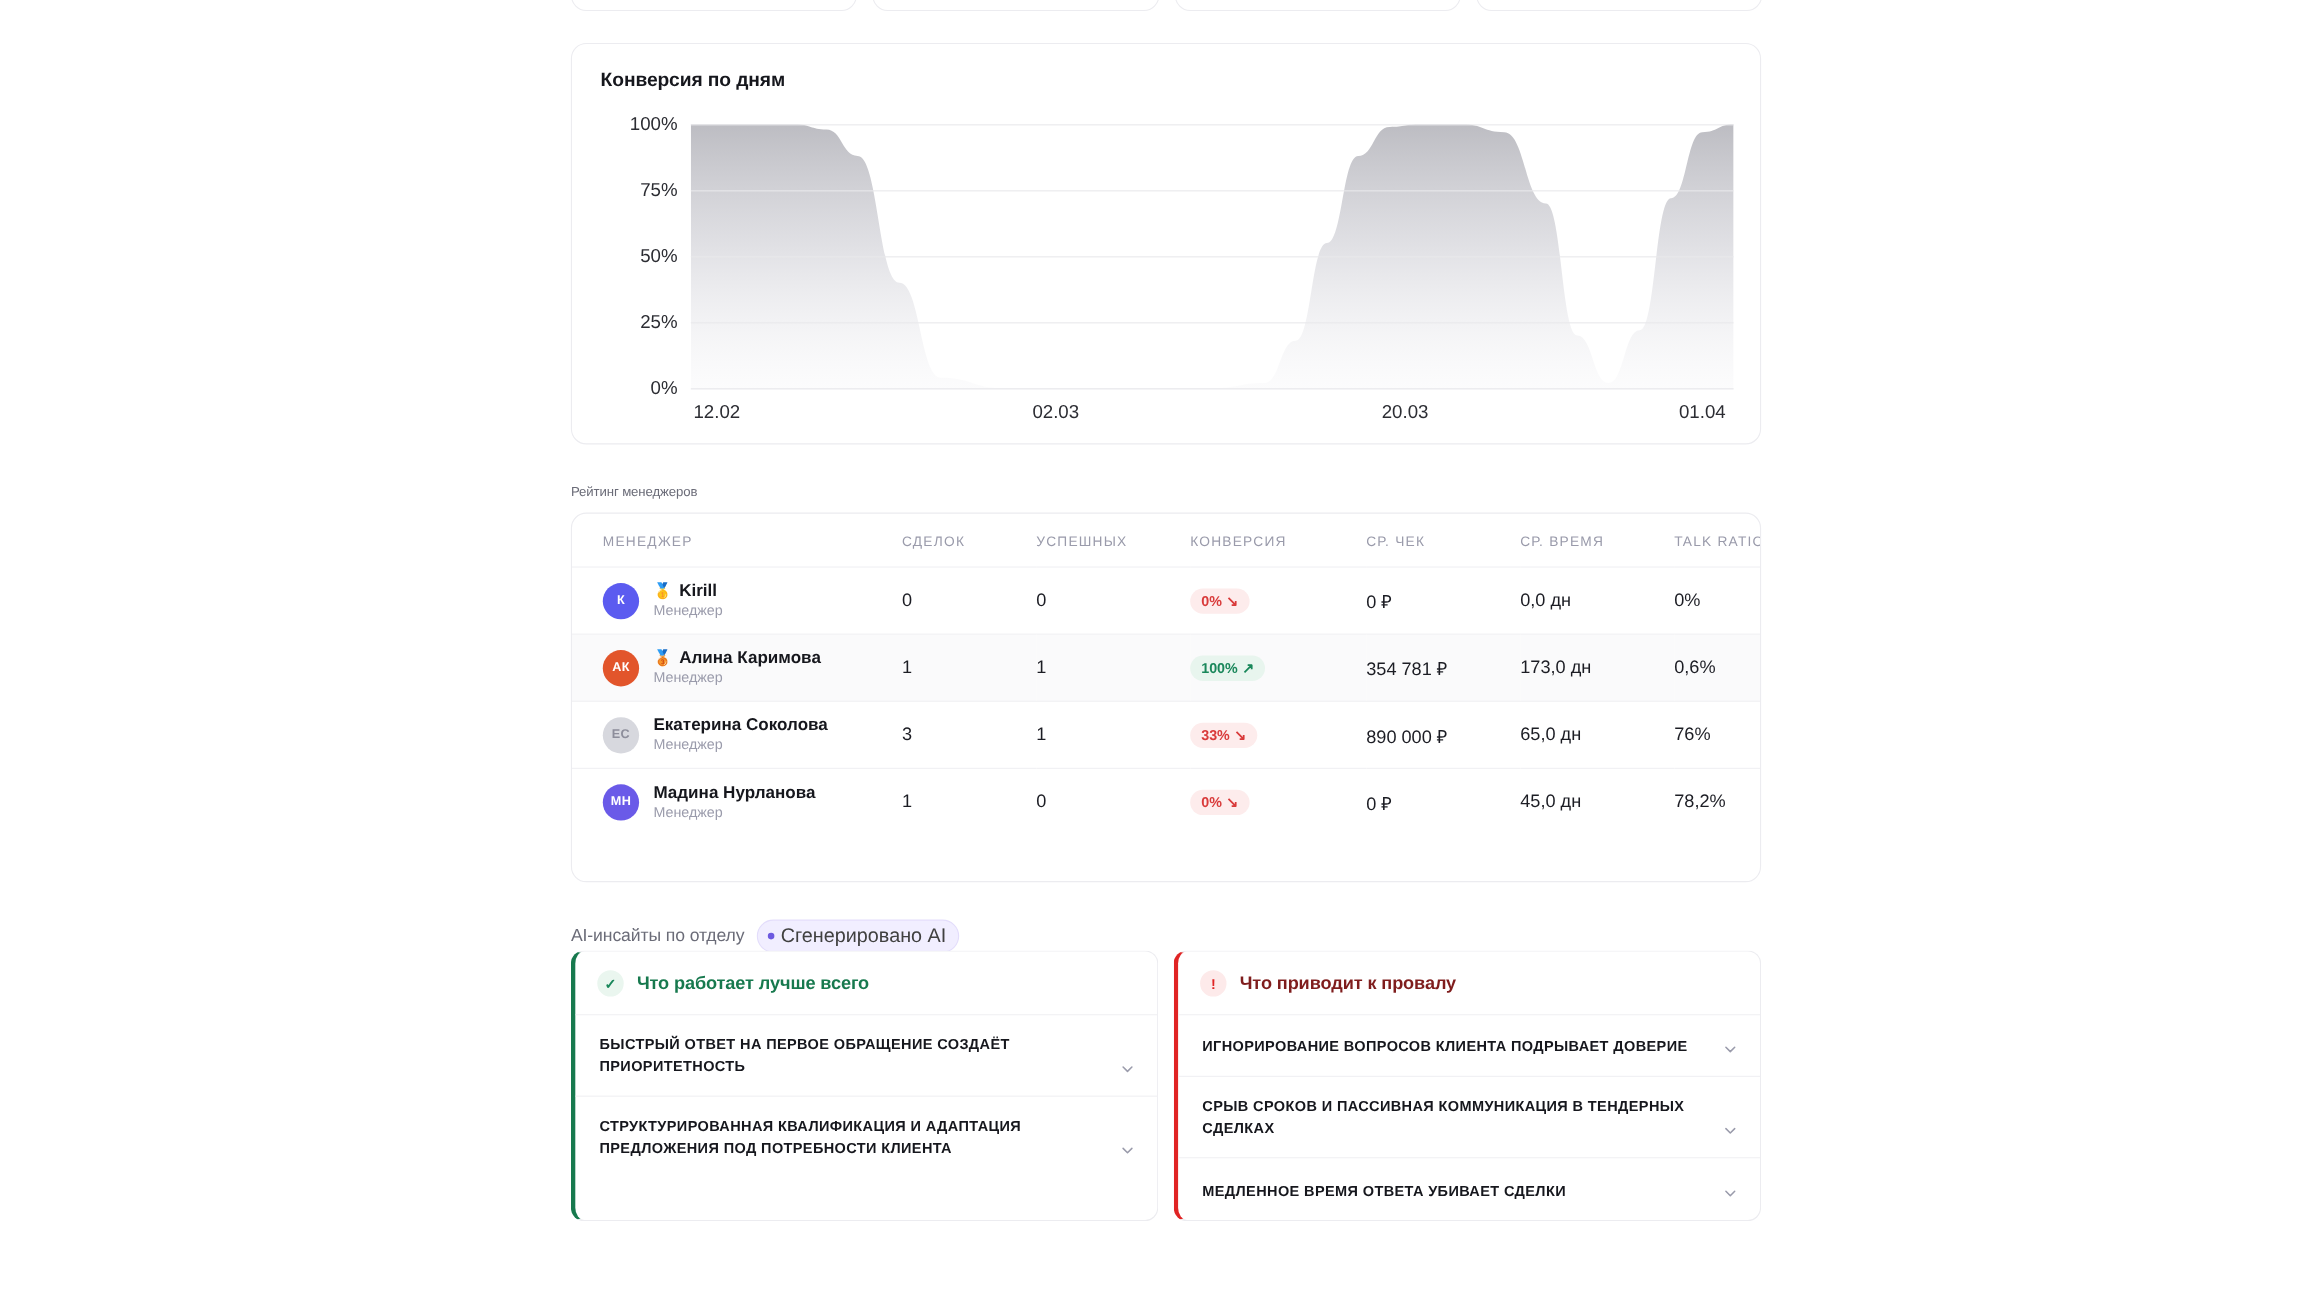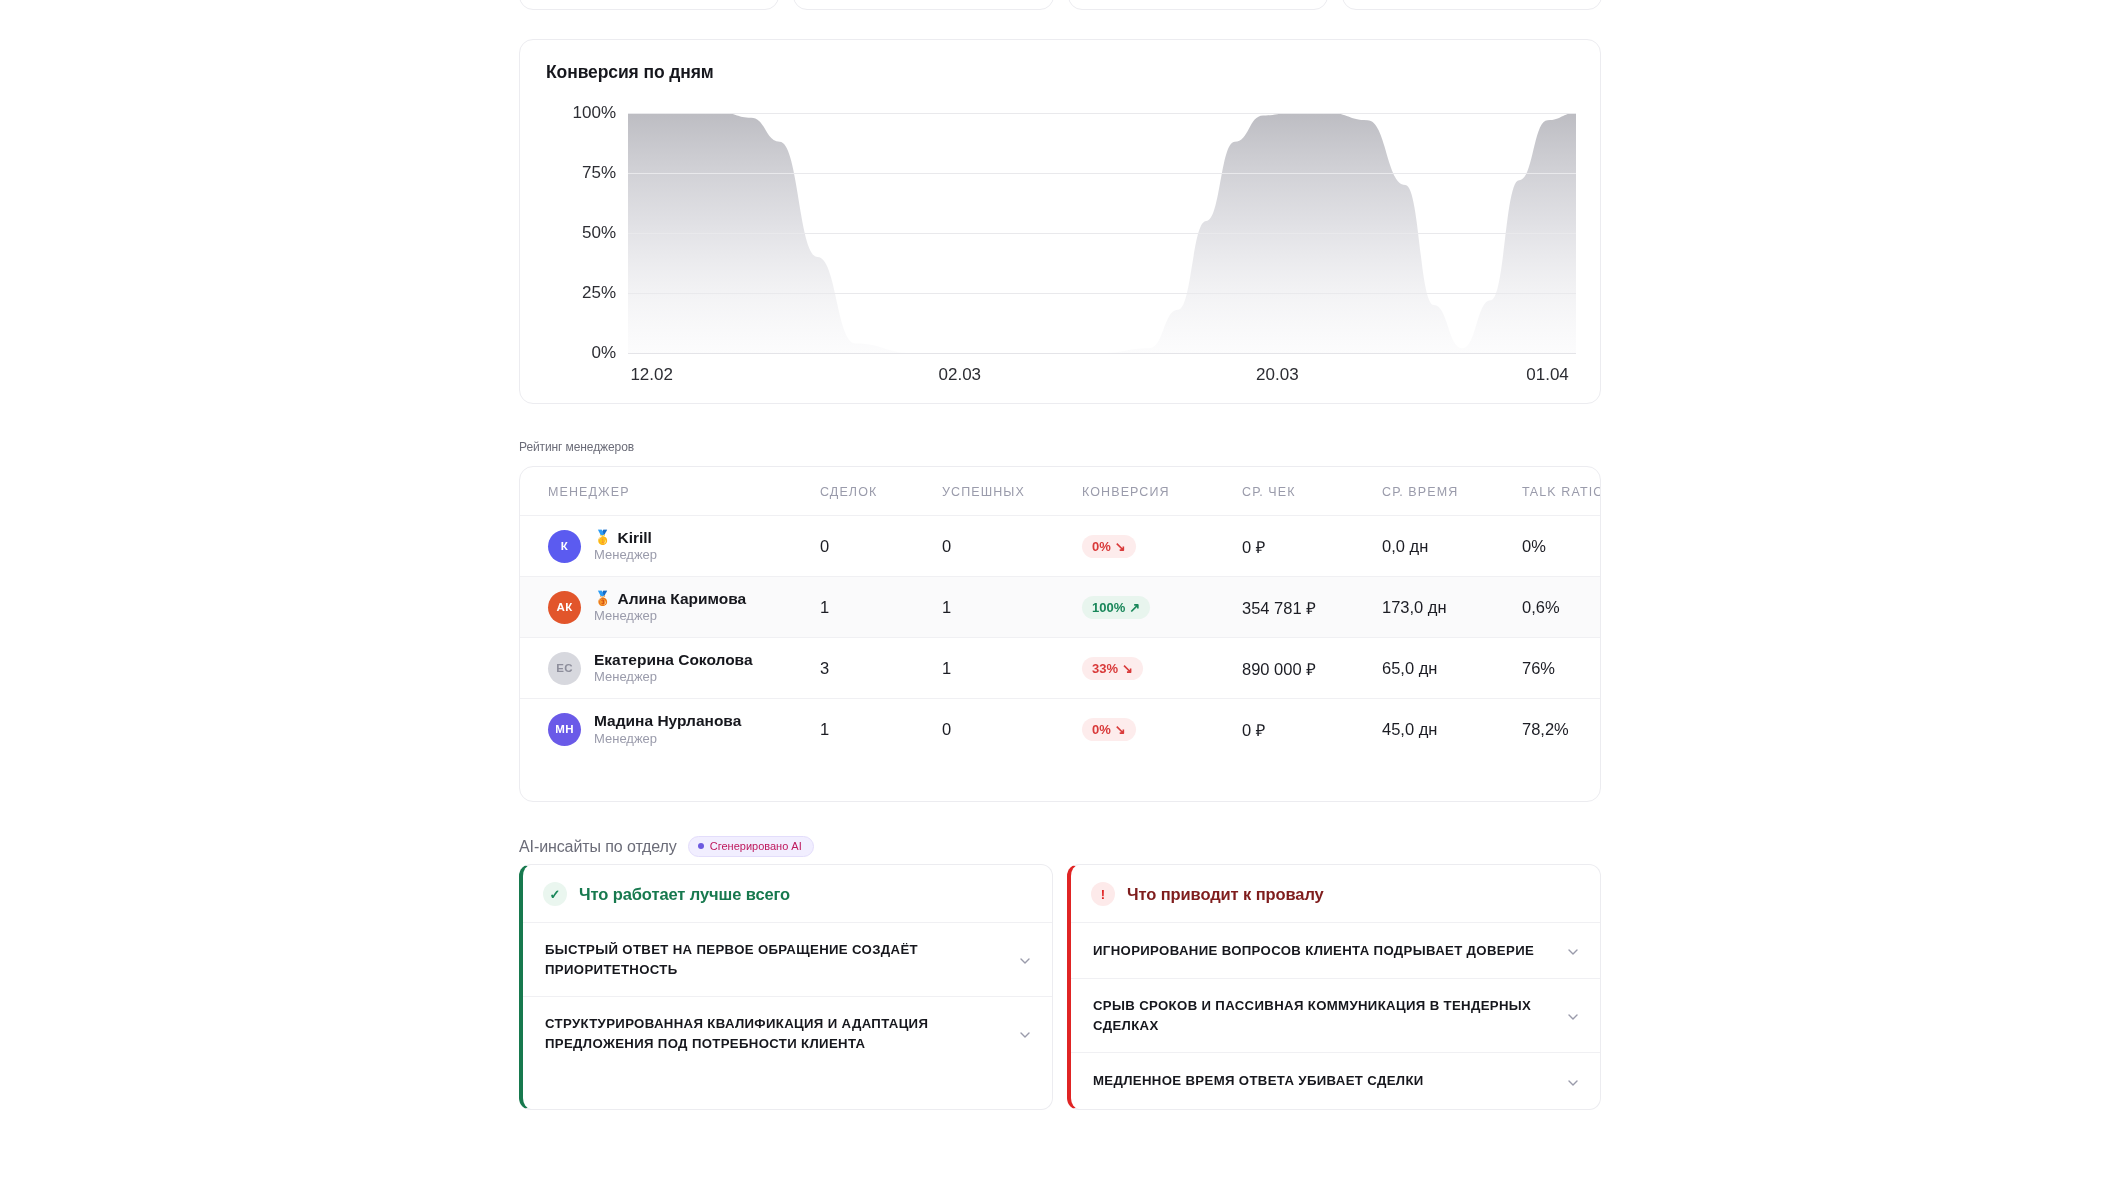--- a/index.html
+++ b/index.html
@@ -207,22 +207,22 @@
     align-items: center;
     gap: 11px;
   }
   .ai-head-title { font-size: 16px; color: #6b6c78; letter-spacing: -0.1px; }
   .ai-badge {
     display: inline-flex;
     align-items: center;
     gap: 6px;
     background: #f1eeff;
     border: 1px solid #e3ddfb;
-    color: #be185d;
-    font-size: 11px;
+    color: #404040;
+    font-size: 18px;
     padding: 3px 11px 4px 9px;
     border-radius: 20px;
     white-space: nowrap;
   }
   .ai-dot { width: 6px; height: 6px; border-radius: 50%; background: #6d5ae0; }
 
   .insights {
     position: absolute;
     left: 519px;
     top: 864px;
@@ -257,21 +257,21 @@
     flex: 0 0 auto;
   }
   .ico-circle.good { background: #eaf6ef; color: #19875a; }
   .ico-circle.bad  { background: #fdeaea; color: #e02424; }
   .insight-head-title { font-size: 16.5px; font-weight: bold; letter-spacing: -0.1px; }
   .insight-head-title.good { color: #17794e; }
   .insight-head-title.bad  { color: #7f1d1d; text-align: right; }
 
   .insight-item {
     display: flex;
-    align-items: center;
+    align-items: flex-end;
     justify-content: space-between;
     gap: 18px;
     padding: 17px 20px 17px 22px;
     border-bottom: 1px solid #f0f0f3;
     min-height: 56px;
   }
   .insight-item:last-child { border-bottom: none; }
   .insight-text {
     font-size: 13.2px;
     font-weight: bold;

